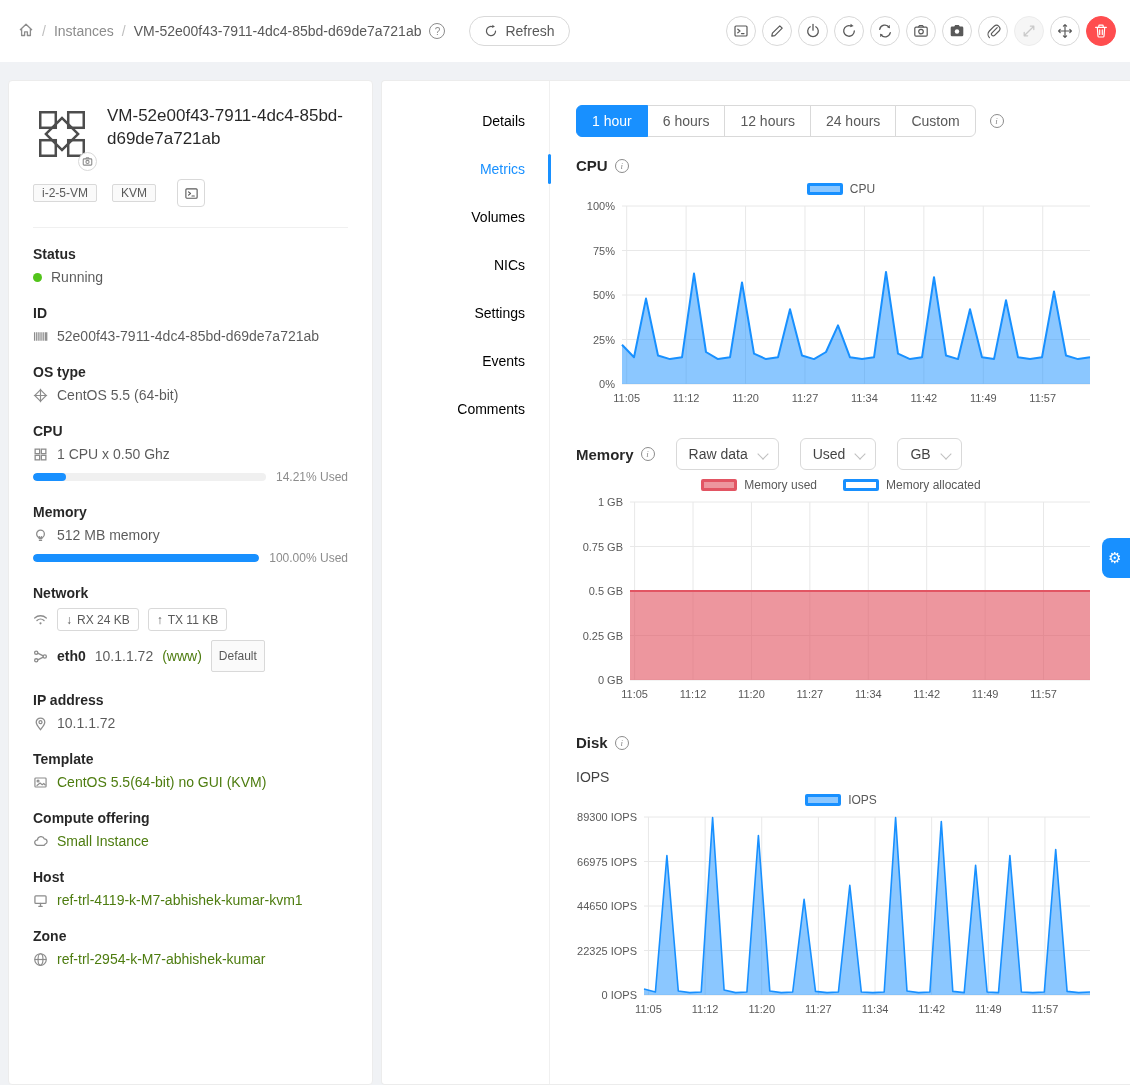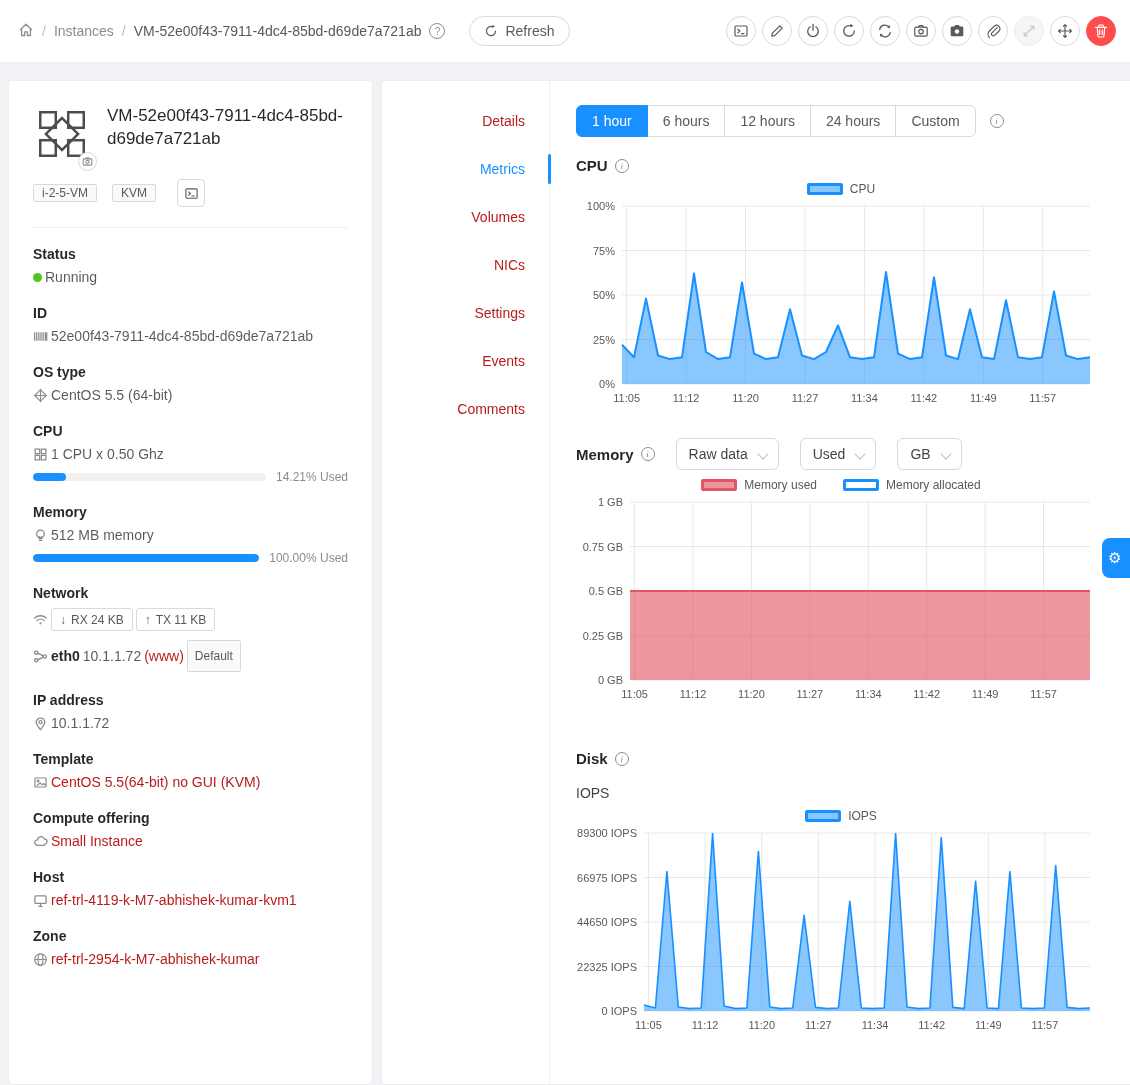--- a/index.html
+++ b/index.html
@@ -38,36 +38,36 @@
   .badge svg { width:11px; height:11px; }
   .vm-title { font-size:17px; line-height:1.35; color:rgba(0,0,0,0.85); word-break:break-all; font-weight:400; }
   .tag-row { display:flex; align-items:center; gap:15px; margin-top:16px; }
   .tag { border:1px solid #d9d9d9; background:#fafafa; border-radius:2px; padding:1px 8px; font-size:12px; color:#595959; }
   .mini-console { width:28px; height:28px; border:1px solid #d9d9d9; border-radius:4px; background:#fff;
     display:inline-flex; align-items:center; justify-content:center; color:#595959; cursor:pointer; margin-left:6px; }
   .mini-console svg { width:15px; height:15px; }
   .divider { height:1px; background:#f0f0f0; margin:20px 0 18px; }
   .field { margin-bottom:20px; }
   .f-label { font-weight:bold; color:rgba(0,0,0,0.85); margin-bottom:7px; }
-  .f-row { display:flex; align-items:center; gap:3px; color:rgba(0,0,0,0.65); }
+  .f-row { display:flex; align-items:center; gap:9px; color:rgba(0,0,0,0.65); }
   .f-row svg { width:15px; height:15px; color:#8c8c8c; flex:0 0 15px; }
   .dot { width:9px; height:9px; border-radius:50%; display:inline-block; }
   .prog-row { display:flex; align-items:center; margin-top:8px; }
   .prog { flex:1; height:8px; background:#f0f0f0; border-radius:4px; overflow:hidden; }
   .prog-fill { height:100%; background:#1890ff; border-radius:4px; }
   .used-txt { margin-left:10px; font-size:12px; color:#8c8c8c; white-space:nowrap; }
   .net-btn { border:1px solid #d9d9d9; background:#fff; border-radius:3px; height:23px; padding:0 8px;
     display:inline-flex; align-items:center; gap:5px; font-size:12px; color:#595959; cursor:pointer; }
   .nic-name { font-weight:bold; color:rgba(0,0,0,0.85); }
-  a.blue, .blue { color:#b91c1c; text-decoration:none; cursor:pointer; }
+  a.blue, .blue { color:#4d7c0f; text-decoration:none; cursor:pointer; }
   .def-tag { border:1px solid #d9d9d9; background:#fafafa; border-radius:2px; padding:8px 7px; font-size:12px; color:#595959; }
 
   
   .tabs-col { width:168px; flex:0 0 168px; padding-top:16px; border-right:1px solid #f0f0f0; }
-  .tab { position:relative; text-align:right; padding:16px 24px 16px 0; color:#b91c1c; cursor:pointer; }
+  .tab { position:relative; text-align:right; padding:16px 24px 16px 0; color:#000000; cursor:pointer; }
   .tab.active { color:#1890ff; }
   .tab.active::after { content:''; position:absolute; right:-2px; top:9px; bottom:9px; width:3px;
     background:#1890ff; border-radius:2px; }
 
   
   .content-col { flex:1; padding:24px 24px 12px 26px; overflow:hidden; }
   .range-row { display:flex; align-items:center; }
   .range-group { display:inline-flex; }
   .range-btn { height:32px; padding:0 15px; background:#fff; border:1px solid #d9d9d9; color:#595959;
     font-size:14px; display:inline-flex; align-items:center; margin-left:-1px; cursor:pointer; position:relative; }
@@ -497,21 +497,21 @@
             <line x1="409.12" x2="409.12" y1="8" y2="186" stroke="#e8e8e8" stroke-width="1"></line>
             <text x="409.12" y="204" text-anchor="middle" font-size="11" fill="#595959">11:49</text>
             <line x1="467.54" x2="467.54" y1="8" y2="186" stroke="#e8e8e8" stroke-width="1"></line>
             <text x="467.54" y="204" text-anchor="middle" font-size="11" fill="#595959">11:57</text>
             <path d="M54.0 97.0 L514.0 97.0 " fill="none" stroke="#1890ff" stroke-width="2" stroke-linejoin="round"></path>
             <path d="M54.0 97.0 L514.0 97.0 L514 186 L54 186 Z" fill="rgba(226,85,99,0.62)" stroke="none"></path>
             <path d="M54.0 97.0 L514.0 97.0 " fill="none" stroke="#e25563" stroke-width="2" stroke-linejoin="round"></path>
           </svg>
       </div>
 
-      <div class="section" style="margin-top:44px">
+      <div class="section" style="margin-top:28px">
         <div class="sec-title-row">
           <span class="sec-title">Disk</span>
           <span class="info-circle">i</span>
         </div>
         <div class="sub-label">IOPS</div>
         <div class="legend">
           <span class="leg-item">
             <span class="sw" style="border-color: rgb(24, 144, 255); background: rgba(24, 144, 255, 0.5);"></span>
             <span>IOPS</span>
           </span>

